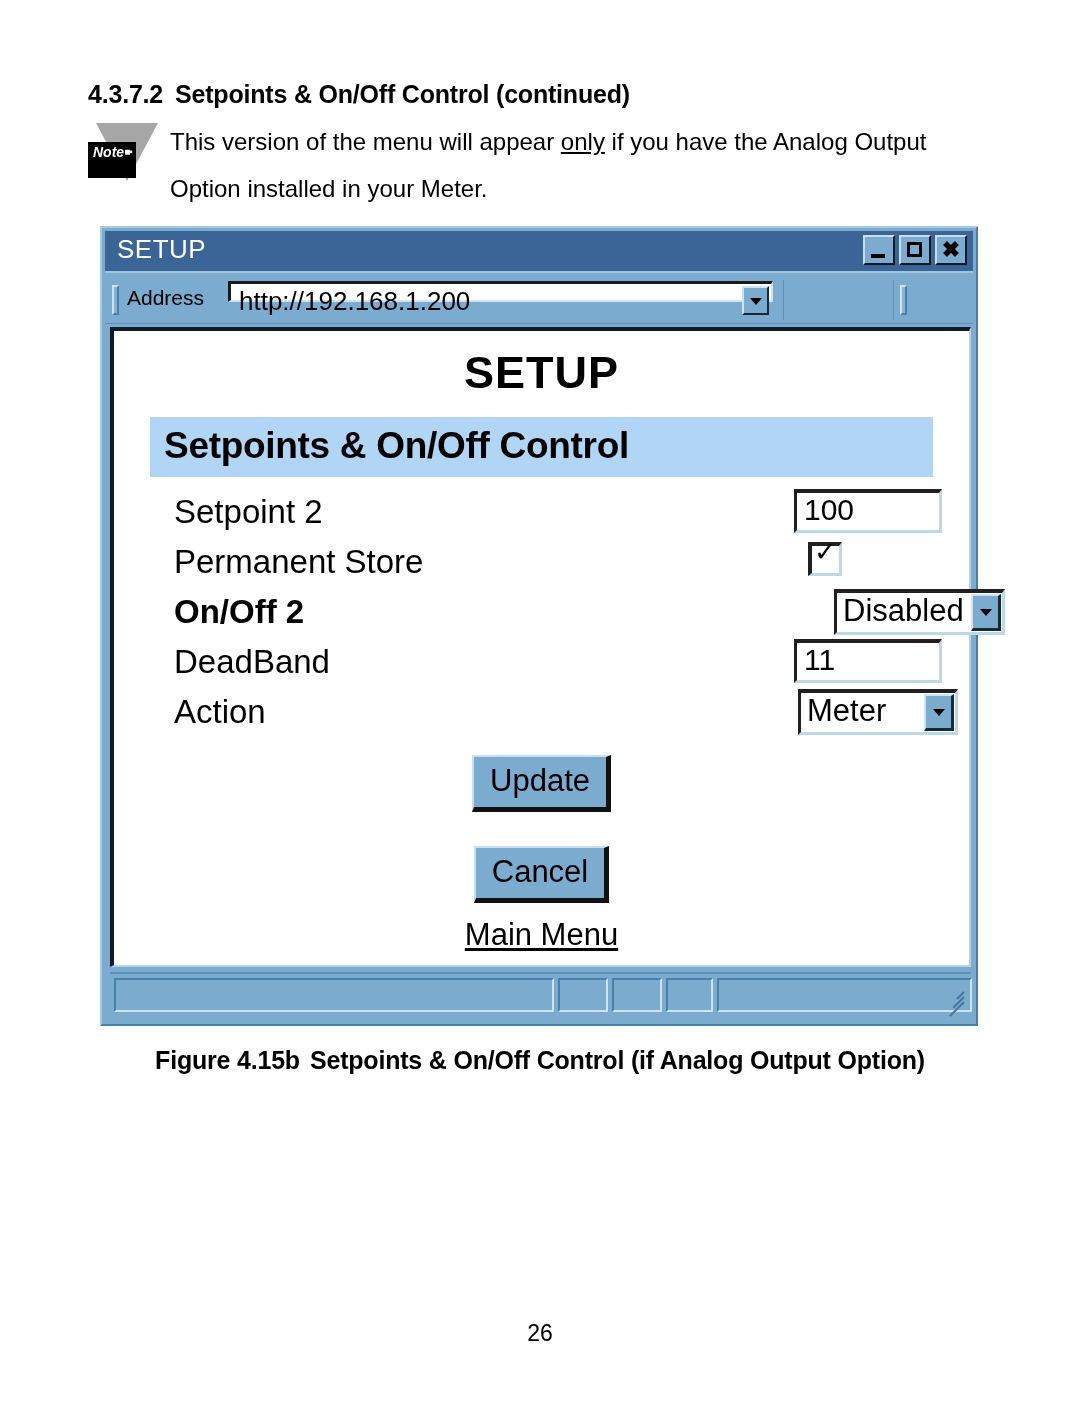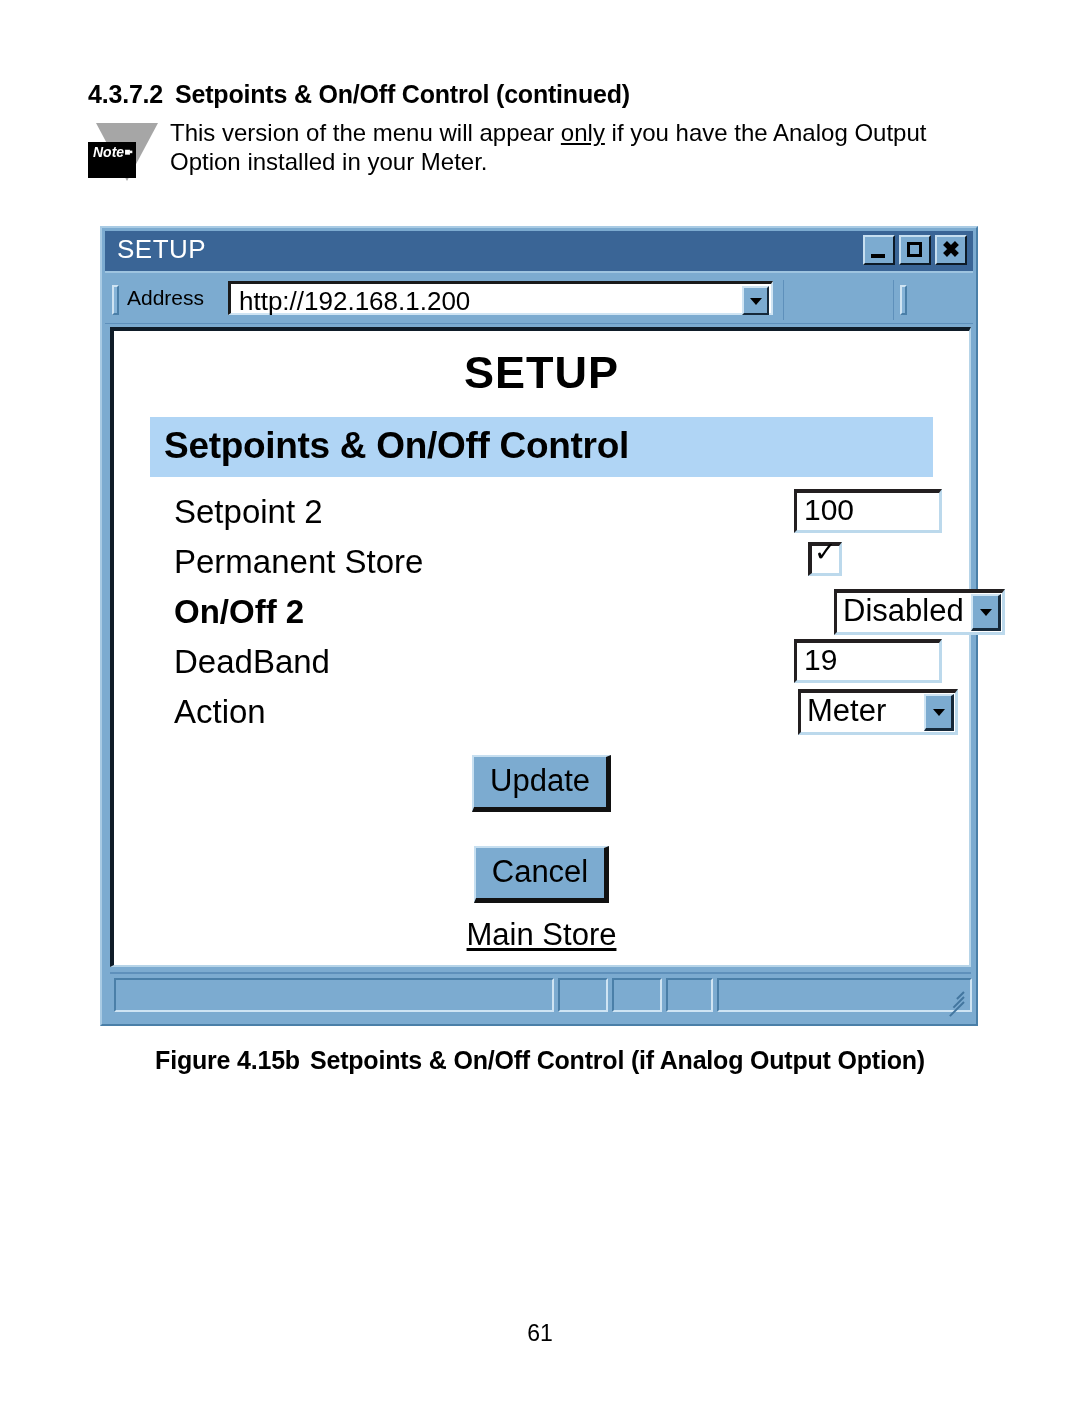--- a/index.html
+++ b/index.html
@@ -70,21 +70,21 @@
     font-size: 10px;
     letter-spacing: -1px;
     vertical-align: 2px;
   }
   .note-text {
     position: absolute;
     left: 82px;
     top: 0px;
     width: 820px;
     font-size: 24px;
-    line-height: 29px;
+    line-height: 47px;
   }
   .note-text u { text-decoration: underline; }
 
   
   .browser {
     position: absolute;
     left: 100px;
     top: 226px;
     width: 878px;
     height: 800px;
@@ -185,21 +185,21 @@
     left: 22px;
     top: 9px;
     font-size: 21px;
     color: #000;
   }
   .addr-box {
     position: absolute;
     left: 123px;
     top: 4px;
     width: 545px;
-    height: 34px;
+    height: 21px;
     background: #ffffff;
     border-top: 3px solid #1a1a1a;
     border-left: 3px solid #1a1a1a;
     border-right: 2px solid #cfe4f3;
     border-bottom: 2px solid #cfe4f3;
     box-sizing: border-box;
   }
   .addr-value {
     position: absolute;
     left: 8px;
@@ -530,42 +530,42 @@
           <span class="sel">Disabled</span>
           <span class="dd-btn">
               <span class="caret"></span>
             </span>
         </div>
       </div>
 
       <div class="row">
         <div class="row-label">DeadBand</div>
         <div class="textfield" style="left:620px;">
-          <span class="val">19</span>
+          <span class="val">11</span>
         </div>
       </div>
 
       <div class="row">
         <div class="row-label">Action</div>
         <div class="dropdown" style="left:624px;width:160px;">
           <span class="sel">Meter</span>
           <span class="dd-btn">
               <span class="caret"></span>
             </span>
         </div>
       </div>
 
     </div>
 
     <div class="btn-col">
       <div class="btn">Update</div>
       <div class="btn-gap"></div>
       <div class="btn">Cancel</div>
       <div>
-        <a class="mainmenu" href="#" style="color:#000;">Main Store</a>
+        <a class="mainmenu" href="#" style="color:#000;">Main Menu</a>
       </div>
     </div>
 
   </div>
 
   <div class="statusbar">
     <div class="sb-panel sbp-1"></div>
     <div class="sb-panel sbp-2"></div>
     <div class="sb-panel sbp-3"></div>
     <div class="sb-panel sbp-4"></div>
@@ -577,13 +577,13 @@
       </div>
     </div>
   </div>
 
 </div>
 
 <div class="caption">
   <span class="fignum">Figure 4.15b</span><span>Setpoints &amp; On/Off Control (if Analog Output Option)</span>
 </div>
 
-<div class="page-number">61</div>
+<div class="page-number">26</div>
 
 </body></html>

